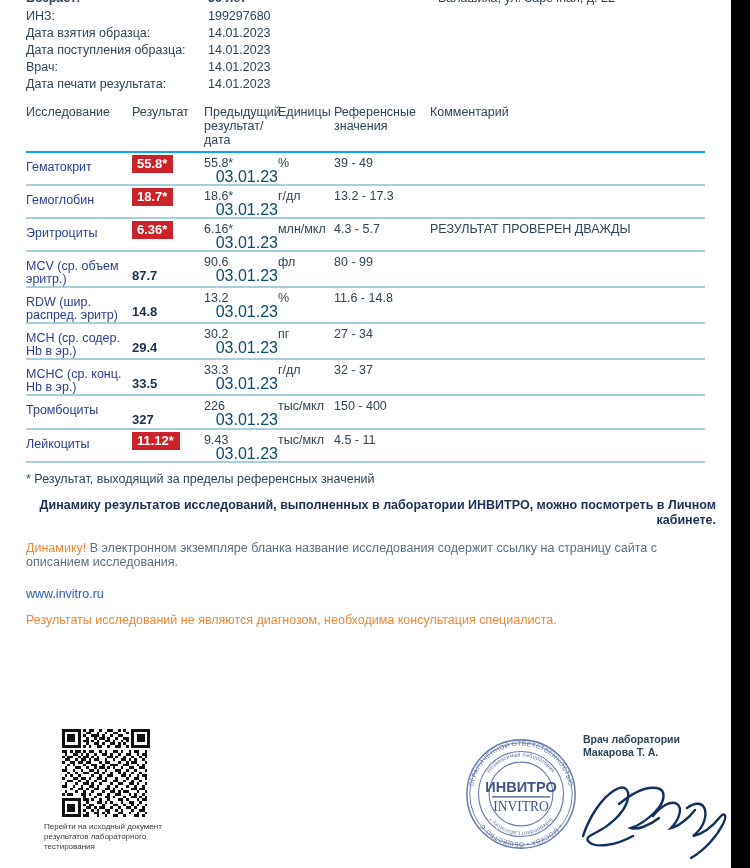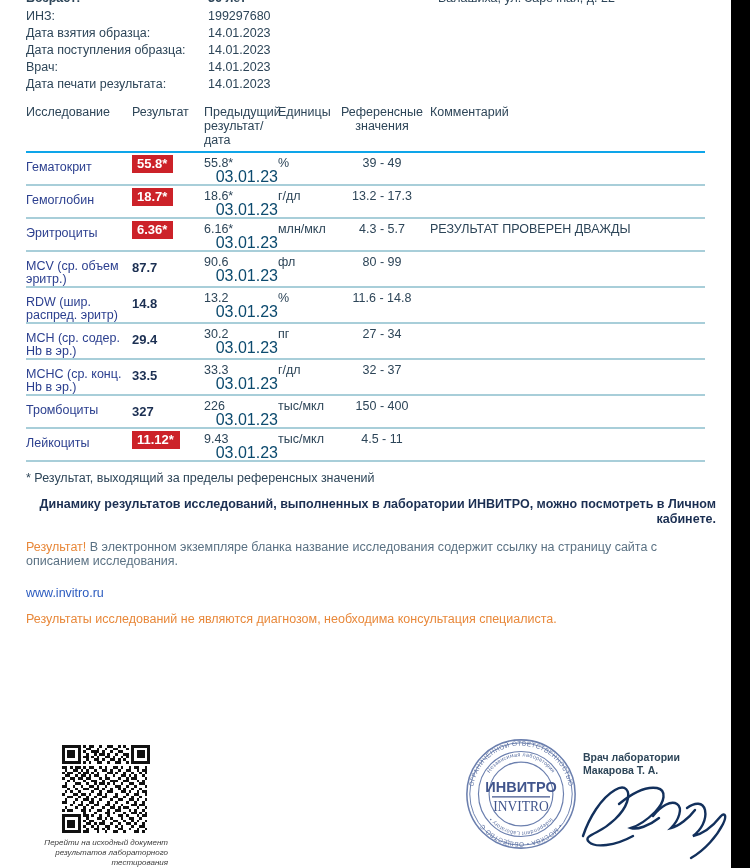--- a/index.html
+++ b/index.html
@@ -93,21 +93,21 @@
     border-bottom: 2px solid #0ea5e9;
     padding-bottom: 4px;
     min-height: 33px;
   }
   .trow.last { border-bottom: 2px solid #a8ced9; }
 
   .c-name   { width: 106px; flex: 0 0 106px; }
   .c-res    { width: 72px;  flex: 0 0 72px; }
   .c-prev   { width: 74px;  flex: 0 0 74px; }
   .c-unit   { width: 56px;  flex: 0 0 56px; }
-  .c-ref    { width: 96px;  flex: 0 0 96px; text-align: center; }
+  .c-ref    { width: 96px;  flex: 0 0 96px; }
   .c-com    { flex: 1 1 auto; }
 
   .head .c-name, .head .c-res, .head .c-prev,
   .head .c-unit, .head .c-ref, .head .c-com {
     font-size: 12.5px;
     color: #2d4558;
     line-height: 14px;
     padding-top: 1px;
   }
 
@@ -115,21 +115,21 @@
     font-size: 12.5px;
     color: #2b3f8f;
     line-height: 13px;
     padding-top: 8px;
     display: block;
   }
   .res-txt {
     font-size: 13px;
     font-weight: bold;
     color: #1b2f52;
-    padding-top: 8px;
+    padding-top: 16px;
     display: inline-block;
   }
   .res-txt.abn {
     background: #cc2229;
     color: #ffffff;
     padding: 2px 6px 2px 5px;
     margin-top: 2px;
     line-height: 14px;
   }
   .prev-txt, .unit-txt, .ref-txt, .com-txt {
@@ -185,24 +185,23 @@
   .bottom {
     position: absolute;
     left: 0;
     bottom: 0;
     width: 731px;
     height: 150px;
   }
   .qr-block {
     position: absolute;
     left: 44px;
-    bottom: 0;
+    bottom: 16px;
     width: 124px;
-    text-align: right;
-    font-style: italic;
+    text-align: left;
   }
   .qr-img { width: 88px; height: 88px; display: block; margin: 0 auto; }
   .qr-cap {
     font-size: 8px;
     color: #3a3a3a;
     line-height: 10px;
     margin-top: 5px;
   }
 
   .sign-block {
@@ -215,21 +214,21 @@
   .stamp {
     position: absolute;
     left: 8px;
     top: 10px;
     width: 116px;
     height: 116px;
   }
   .doctor {
     position: absolute;
     left: 128px;
-    top: 25px;
+    top: 7px;
     font-size: 10.5px;
     font-weight: bold;
     color: #2d4558;
     line-height: 13px;
     white-space: nowrap;
   }
   .signature {
     position: absolute;
     left: 120px;
     top: 48px;
@@ -461,21 +460,21 @@
               <span class="com-txt"></span>
             </div>
           </div>
         </div>
 
     </div>
 
     <div class="notes">
       <div class="note-star">* Результат, выходящий за пределы референсных значений</div>
       <div class="note-bold">Динамику результатов исследований, выполненных в лаборатории ИНВИТРО, можно посмотреть в Личном кабинете.</div>
-      <div class="note-attn"><span class="attn-word">Результат!</span><span> В электронном экземпляре бланка название исследования содержит ссылку на страницу сайта с описанием исследования.</span></div>
+      <div class="note-attn"><span class="attn-word">Динамику!</span><span> В электронном экземпляре бланка название исследования содержит ссылку на страницу сайта с описанием исследования.</span></div>
       <div class="note-url">www.invitro.ru</div>
       <div class="note-orange">Результаты исследований не являются диагнозом, необходима консультация специалиста.</div>
     </div>
 
     <div class="bottom">
 
       <div class="qr-block">
         <svg class="qr-img" viewBox="0 0 33 33" shape-rendering="crispEdges">
           <rect width="33" height="33" fill="#ffffff"></rect>
           <g fill="#111111">

